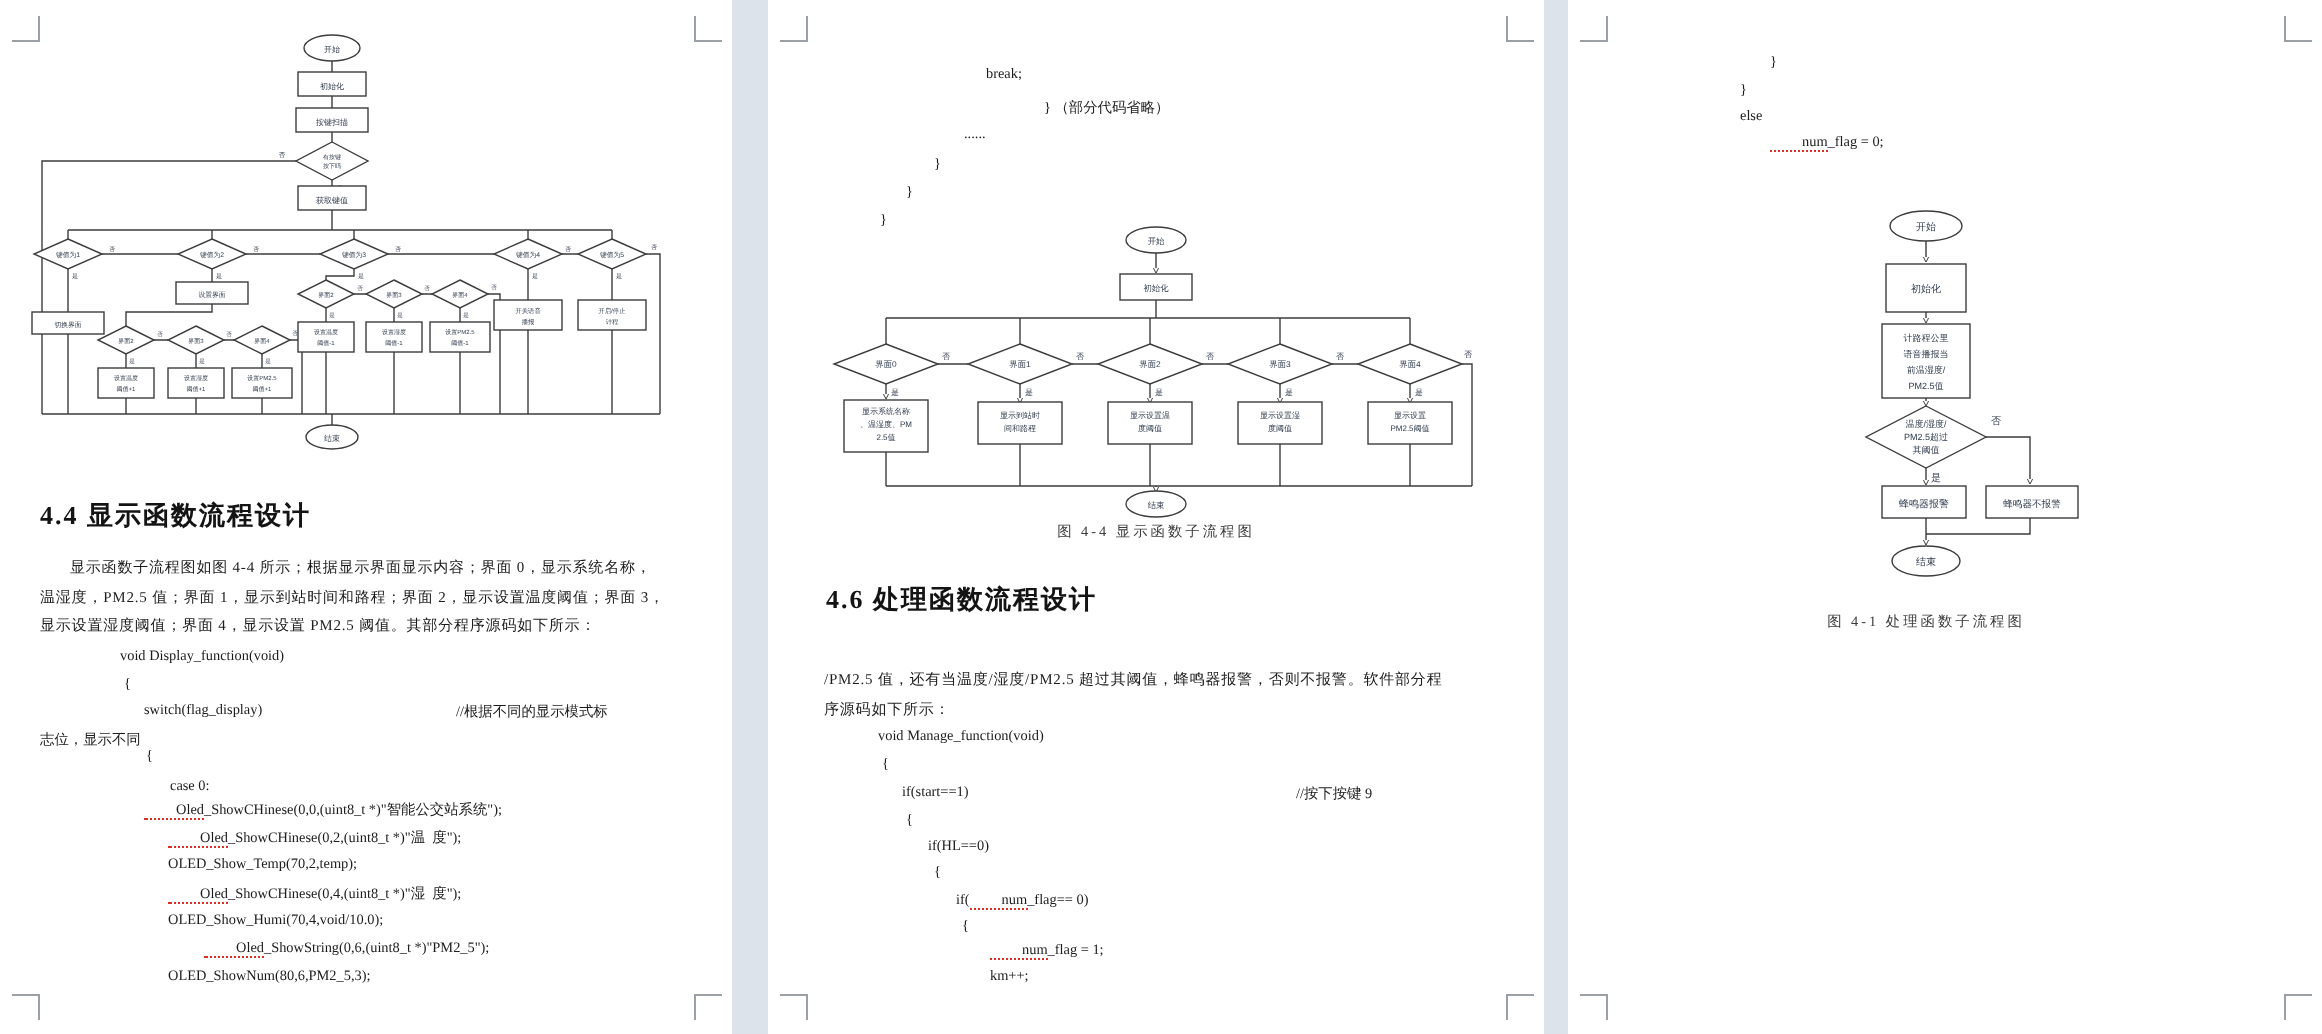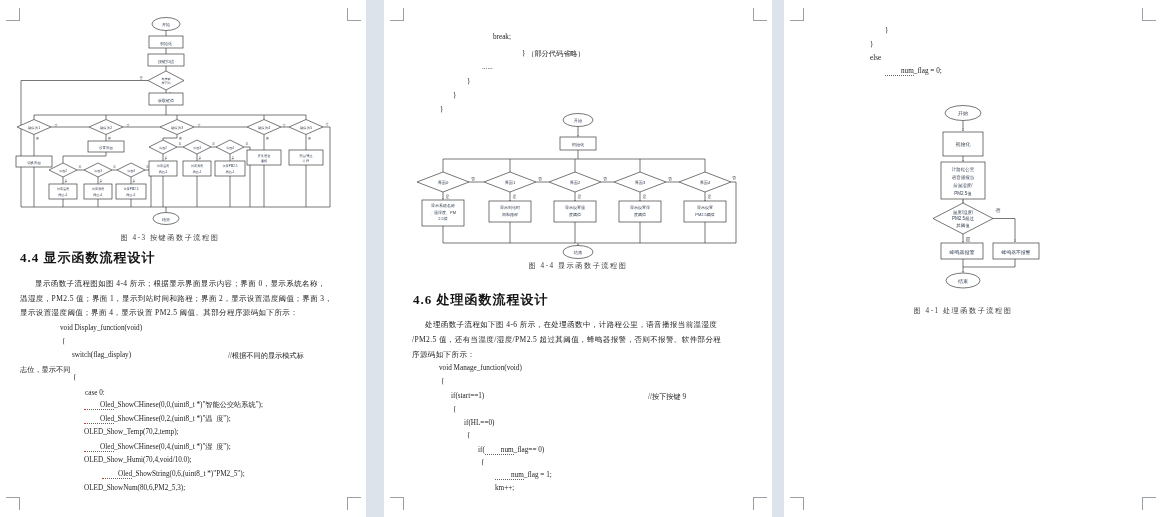--- a/index.html
+++ b/index.html
@@ -164,35 +164,34 @@
       <g>
         <rect x="289" y="150" width="34" height="15"></rect>
         <text class="t32" x="306" y="156.5">开启/停止</text>
         <text class="t32" x="306" y="162">计程</text>
       </g>
       <g>
         <ellipse cx="166" cy="218.5" rx="13" ry="6"></ellipse>
         <text class="t4" x="166" y="220.5">结束</text>
       </g>
     </svg>
-    <div class="cap" style="left:0;top:233px;width:340px;">图 4-3  按键函数子流程图</div>
 
     <div class="h2" style="left:20px;top:249px;">4.4 显示函数流程设计</div>
     <div class="para" style="left:35px;top:279px;">显示函数子流程图如图 4-4 所示；根据显示界面显示内容；界面 0，显示系统名称，</div>
     <div class="para" style="left:20px;top:294px;">温湿度，PM2.5 值；界面 1，显示到站时间和路程；界面 2，显示设置温度阈值；界面 3，</div>
     <div class="para" style="left:20px;top:308px;">显示设置湿度阈值；界面 4，显示设置 PM2.5 阈值。其部分程序源码如下所示：</div>
 
     <div class="code" style="left:60px;top:324px;"><span>void Display_function(void)</span></div>
     <div class="code" style="left:62px;top:338px;"><span>{</span></div>
     <div class="code" style="left:72px;top:351px;"><span>switch(flag_display)</span></div>
     <div class="cmt" style="left:228px;top:351px;">//根据不同的显示模式标</div>
     <div class="code" style="left:20px;top:365px;"><span>志位，显示不同</span></div>
     <div class="code" style="left:73px;top:374px;"><span>{</span></div>
     <div class="code" style="left:85px;top:389px;"><span>case 0:</span></div>
-    <div class="code" style="left:84px;top:400px;"><span class="tok">Oled</span><span>_ShowCHinese(0,0,(uint8_t *)"智能公交站系统");</span></div>
+    <div class="code" style="left:72px;top:400px;"><span class="tok">Oled</span><span>_ShowCHinese(0,0,(uint8_t *)"智能公交站系统");</span></div>
     <div class="code" style="left:84px;top:414px;"><span class="tok">Oled</span><span>_ShowCHinese(0,2,(uint8_t *)"温  度");</span></div>
     <div class="code" style="left:84px;top:428px;"><span>OLED_Show_Temp(70,2,temp);</span></div>
     <div class="code" style="left:84px;top:442px;"><span class="tok">Oled</span><span>_ShowCHinese(0,4,(uint8_t *)"湿  度");</span></div>
     <div class="code" style="left:84px;top:456px;"><span>OLED_Show_Humi(70,4,void/10.0);</span></div>
     <div class="code" style="left:102px;top:470px;"><span class="tok">Oled</span><span>_ShowString(0,6,(uint8_t *)"PM2_5");</span></div>
     <div class="code" style="left:84px;top:484px;"><span>OLED_ShowNum(80,6,PM2_5,3);</span></div>
   </div>
 
   <div class="gap" style="left:366px;width:18px;"></div>
 
@@ -285,21 +284,20 @@
         <text class="t4" x="321" y="103.5">PM2.5阈值</text>
       </g>
       <g>
         <ellipse cx="194" cy="140" rx="15" ry="6.5"></ellipse>
         <text class="t42" x="194" y="141.8">结束</text>
       </g>
     </svg>
     <div class="cap" style="left:0;top:261px;width:388px;">图 4-4  显示函数子流程图</div>
 
     <div class="h2" style="left:29px;top:291px;">4.6 处理函数流程设计</div>
-    <div class="para" style="left:41px;top:320px;">处理函数子流程如下图 4-6 所示，在处理函数中，计路程公里，语音播报当前温湿度</div>
     <div class="para" style="left:28px;top:335px;">/PM2.5 值，还有当温度/湿度/PM2.5 超过其阈值，蜂鸣器报警，否则不报警。软件部分程</div>
     <div class="para" style="left:28px;top:350px;">序源码如下所示：</div>
 
     <div class="code" style="left:55px;top:364px;"><span>void Manage_function(void)</span></div>
     <div class="code" style="left:57px;top:378px;"><span>{</span></div>
     <div class="code" style="left:67px;top:392px;"><span>if(start==1)</span></div>
     <div class="cmt" style="left:264px;top:392px;">//按下按键 9</div>
     <div class="code" style="left:69px;top:406px;"><span>{</span></div>
     <div class="code" style="left:80px;top:419px;"><span>if(HL==0)</span></div>
     <div class="code" style="left:83px;top:432px;"><span>{</span></div>

